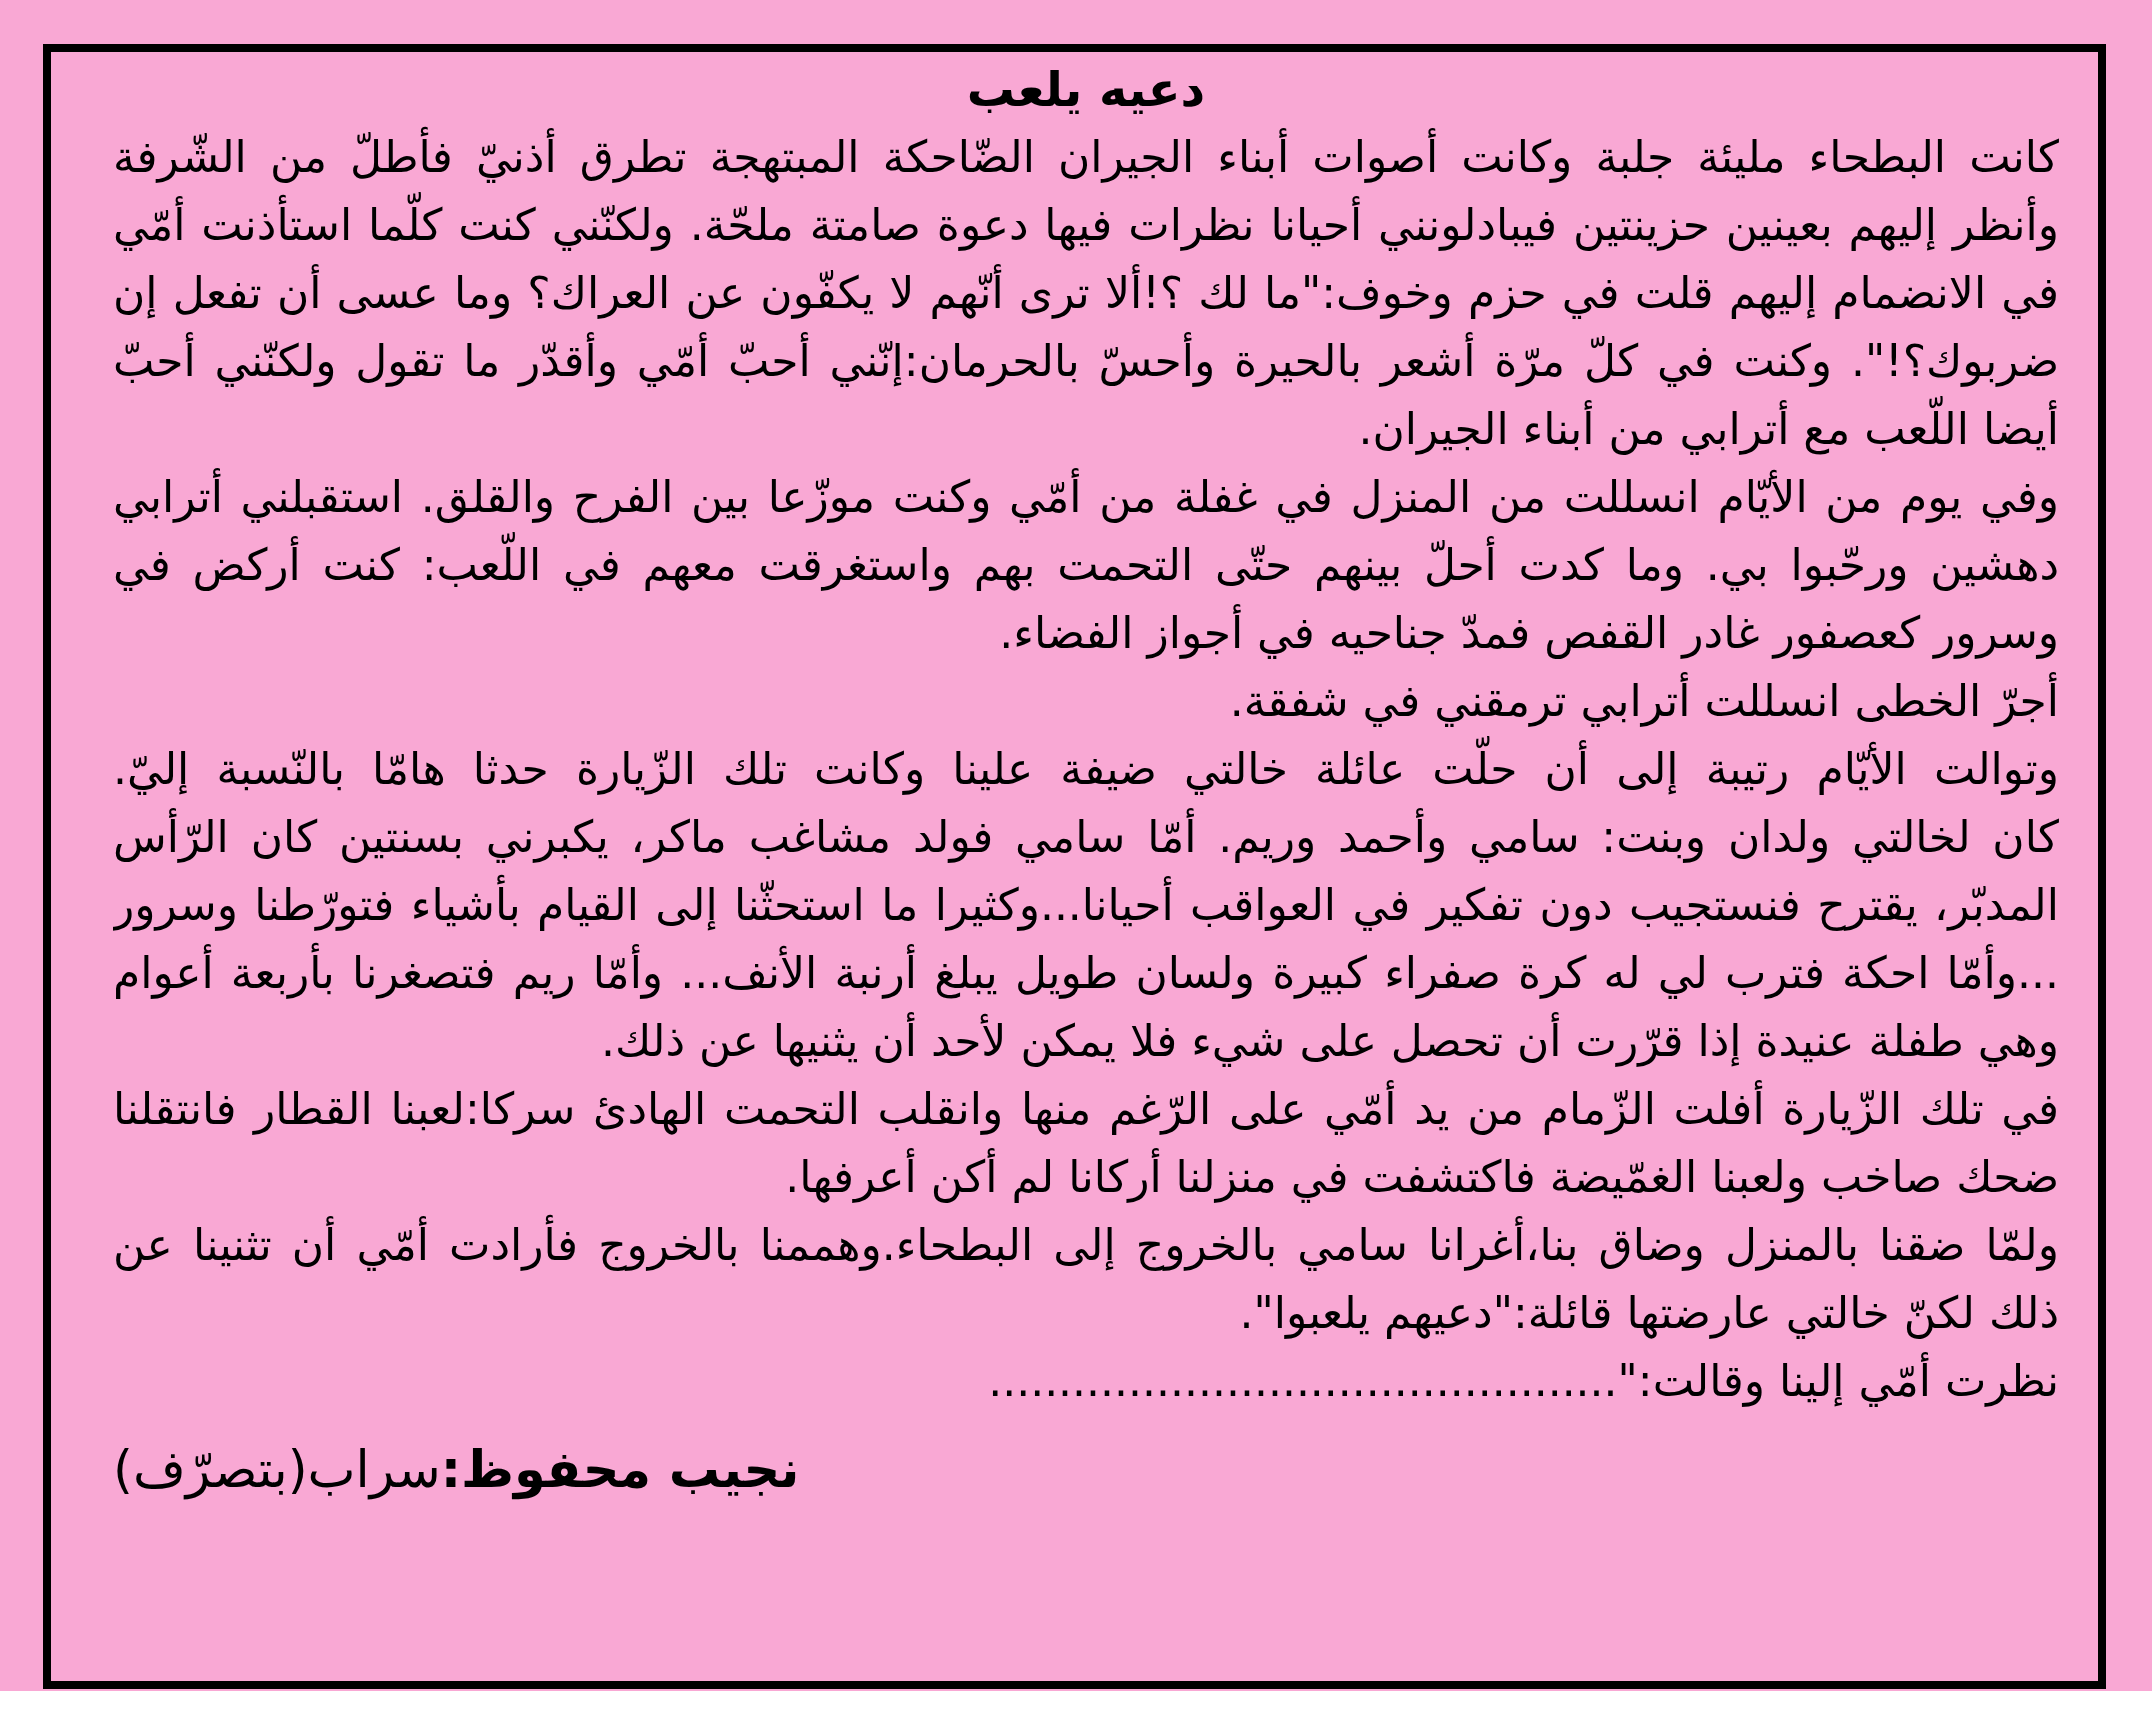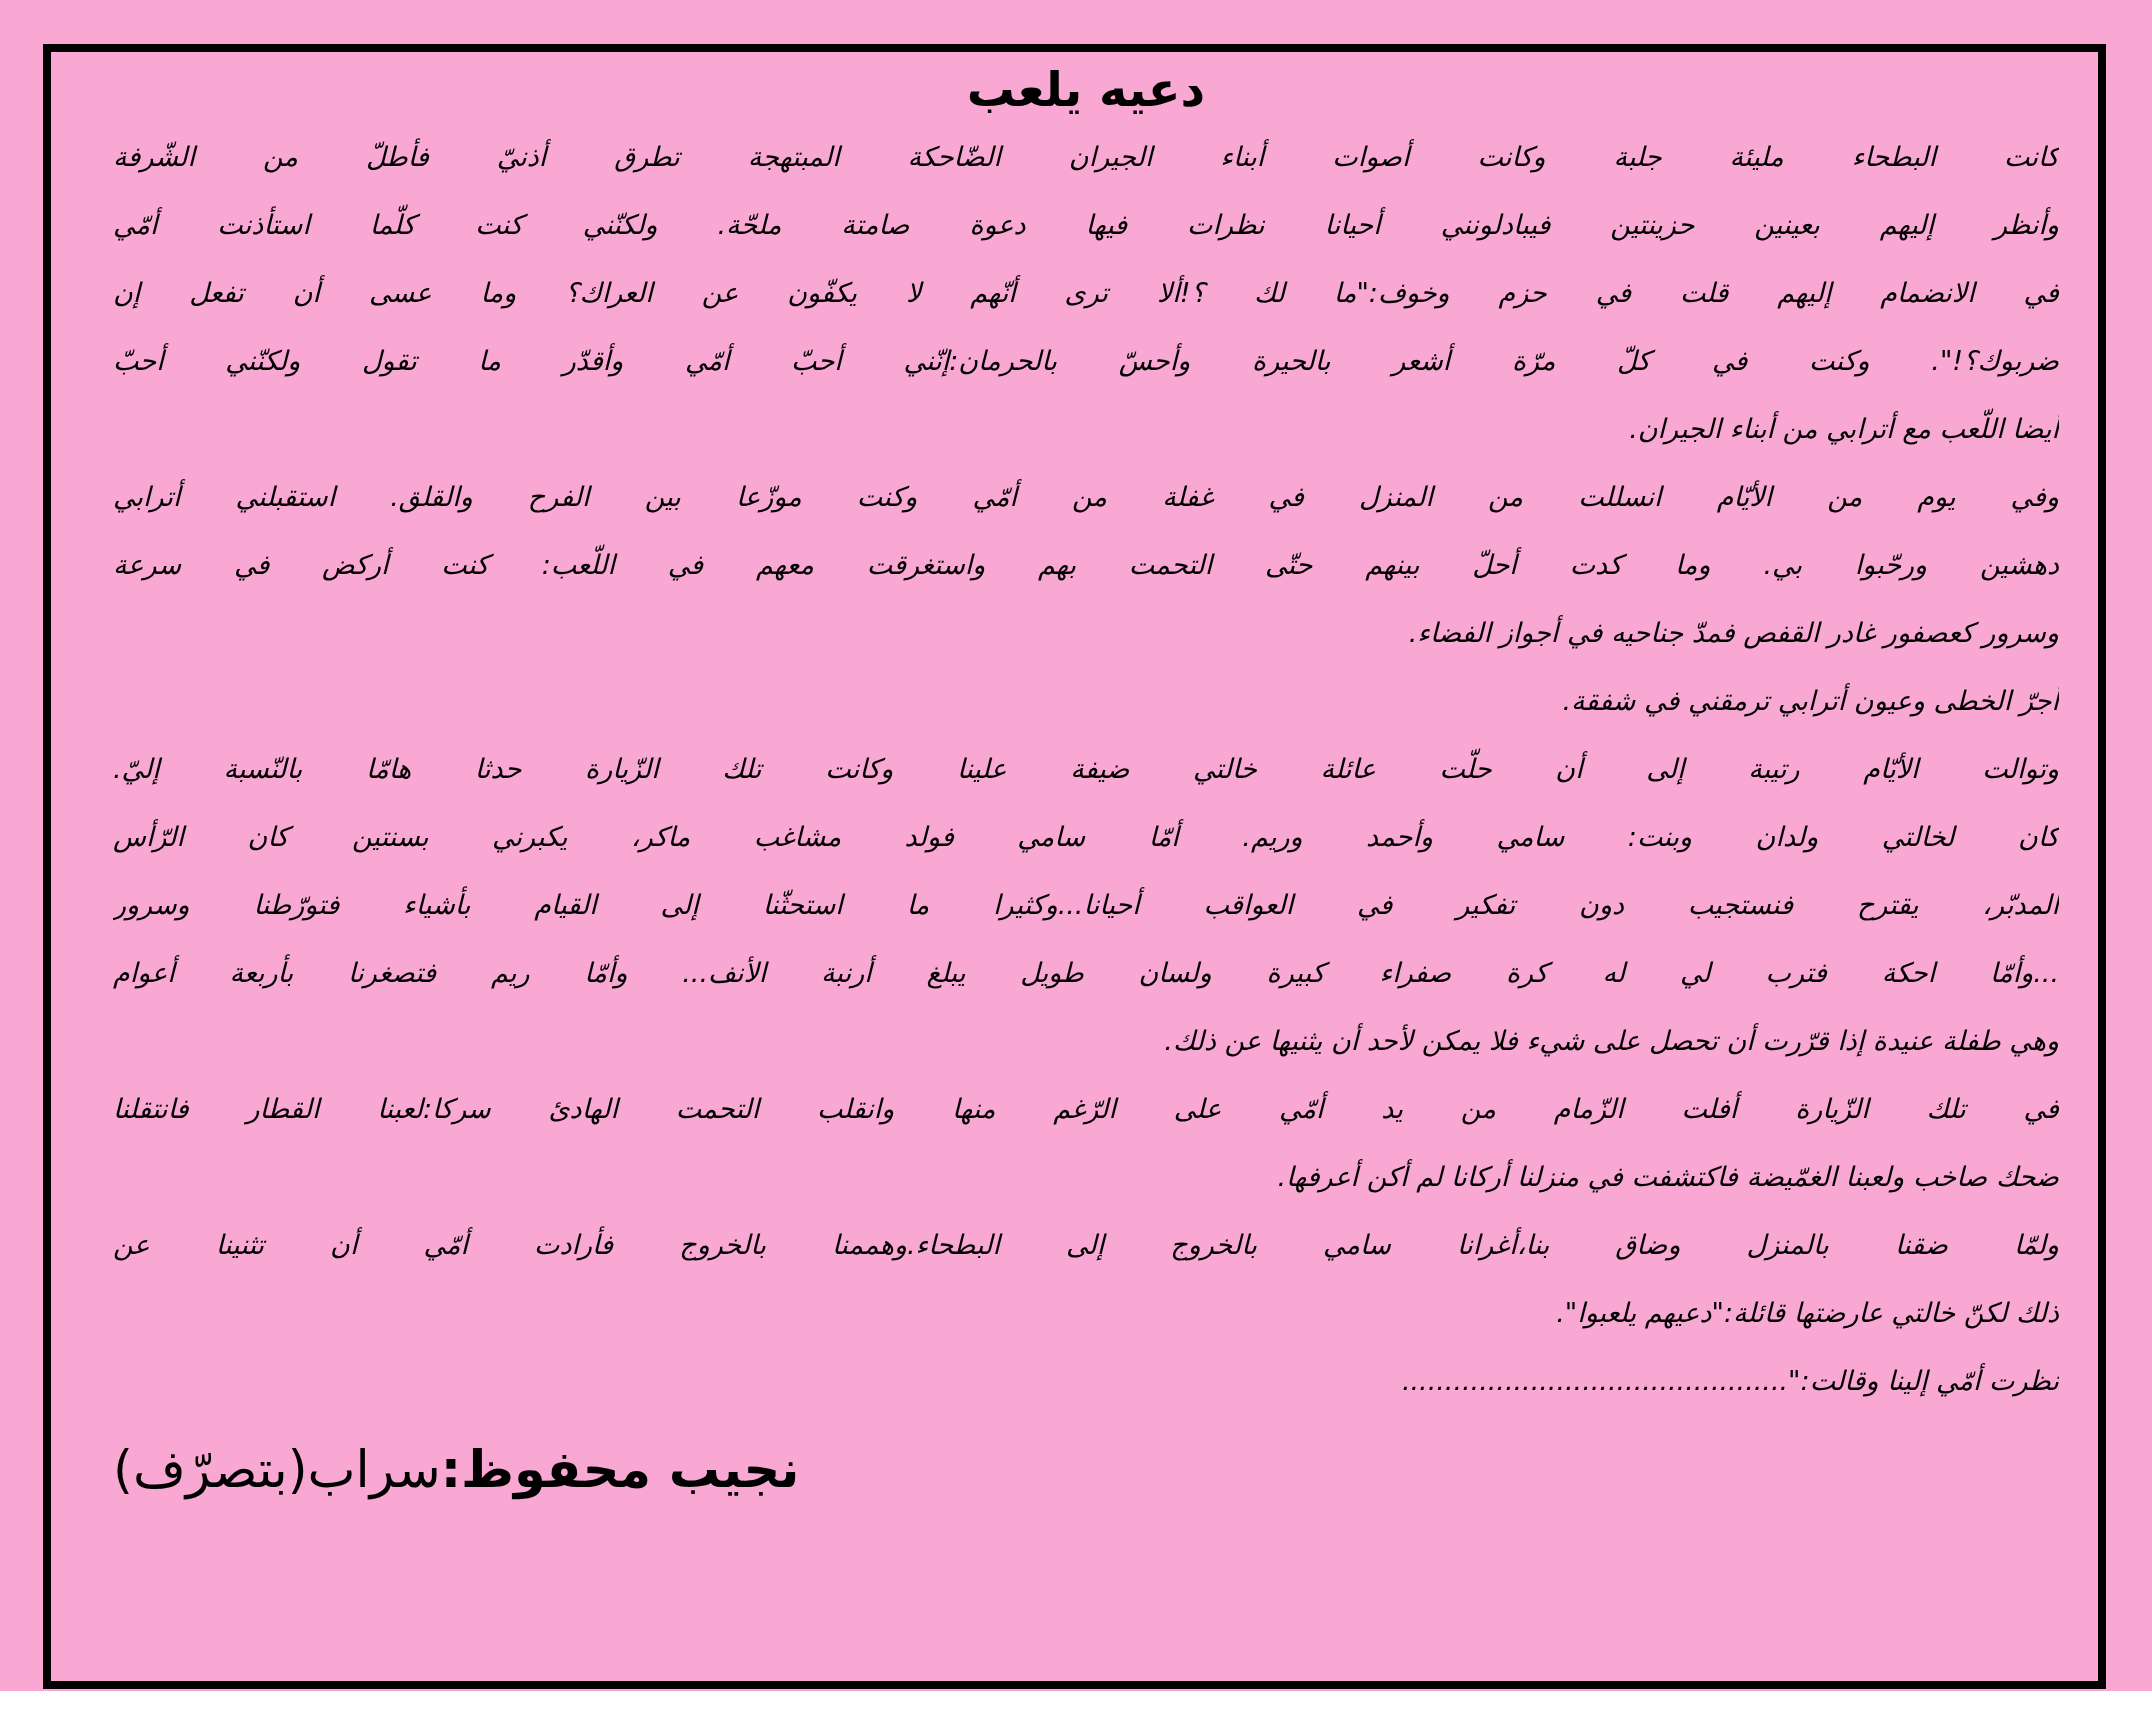--- a/index.html
+++ b/index.html
@@ -28,26 +28,25 @@
     overflow: hidden;
   }
   .title {
     margin: 0 0 1.8px 0;
     text-align: center;
     font-size: 48px;
     line-height: 64px;
     font-weight: bold;
   }
   .line {
-    font-size: 27px;
+    font-size: 44px;
     line-height: 68px;
     height: 68px;
     overflow: hidden;
     word-spacing: normal;
-    font-style: italic;
   }
   .line.justify {
     text-align: justify;
     text-align-last: justify;
   }
   .line.right {
     text-align: right;
   }
   .attribution {
     margin-top: 19.4px;
@@ -68,21 +67,21 @@
 
     <div id="lines" class="body">
         <div class="line justify">كانت البطحاء مليئة جلبة وكانت أصوات أبناء الجيران الضّاحكة المبتهجة تطرق أذنيّ فأطلّ من الشّرفة</div>
         <div class="line justify">وأنظر إليهم بعينين حزينتين فيبادلونني أحيانا نظرات فيها دعوة صامتة ملحّة. ولكنّني كنت كلّما استأذنت أمّي</div>
         <div class="line justify">في الانضمام إليهم قلت في حزم وخوف:"ما لك ؟!ألا ترى أنّهم لا يكفّون عن العراك؟ وما عسى أن تفعل إن</div>
         <div class="line justify">ضربوك؟!". وكنت في كلّ مرّة أشعر بالحيرة وأحسّ بالحرمان:إنّني أحبّ أمّي وأقدّر ما تقول ولكنّني أحبّ</div>
         <div class="line right">أيضا اللّعب مع أترابي من أبناء الجيران.</div>
         <div class="line justify">وفي يوم من الأيّام انسللت من المنزل في غفلة من أمّي وكنت موزّعا بين الفرح والقلق. استقبلني أترابي</div>
         <div class="line justify">دهشين ورحّبوا بي. وما كدت أحلّ بينهم حتّى التحمت بهم واستغرقت معهم في اللّعب: كنت أركض في سرعة</div>
         <div class="line right">وسرور كعصفور غادر القفص فمدّ جناحيه في أجواز الفضاء.</div>
-        <div class="line right">أجرّ الخطى وعيون أترابي ترمقني في شفقة.</div>
+        <div class="line right">أجرّ الخطى انسللت أترابي ترمقني في شفقة.</div>
         <div class="line justify">وتوالت الأيّام رتيبة إلى أن حلّت عائلة خالتي ضيفة علينا وكانت تلك الزّيارة حدثا هامّا بالنّسبة إليّ.</div>
         <div class="line justify">كان لخالتي ولدان وبنت: سامي وأحمد وريم. أمّا سامي فولد مشاغب ماكر، يكبرني بسنتين كان الرّأس</div>
         <div class="line justify">المدبّر، يقترح فنستجيب دون تفكير في العواقب أحيانا...وكثيرا ما استحثّنا إلى القيام بأشياء فتورّطنا وسرور</div>
         <div class="line justify">...وأمّا احكة فترب لي له كرة صفراء كبيرة ولسان طويل يبلغ أرنبة الأنف... وأمّا ريم فتصغرنا بأربعة أعوام</div>
         <div class="line right">وهي طفلة عنيدة إذا قرّرت أن تحصل على شيء فلا يمكن لأحد أن يثنيها عن ذلك.</div>
         <div class="line justify">في تلك الزّيارة أفلت الزّمام من يد أمّي على الرّغم منها وانقلب التحمت الهادئ سركا:لعبنا القطار فانتقلنا</div>
         <div class="line right">ضحك صاخب ولعبنا الغمّيضة فاكتشفت في منزلنا أركانا لم أكن أعرفها.</div>
         <div class="line justify">ولمّا ضقنا بالمنزل وضاق بنا،أغرانا سامي بالخروج إلى البطحاء.وهممنا بالخروج فأرادت أمّي أن تثنينا عن</div>
         <div class="line right">ذلك لكنّ خالتي عارضتها قائلة:"دعيهم يلعبوا".</div>
         <div class="line right">نظرت أمّي إلينا وقالت:".............................................</div>

